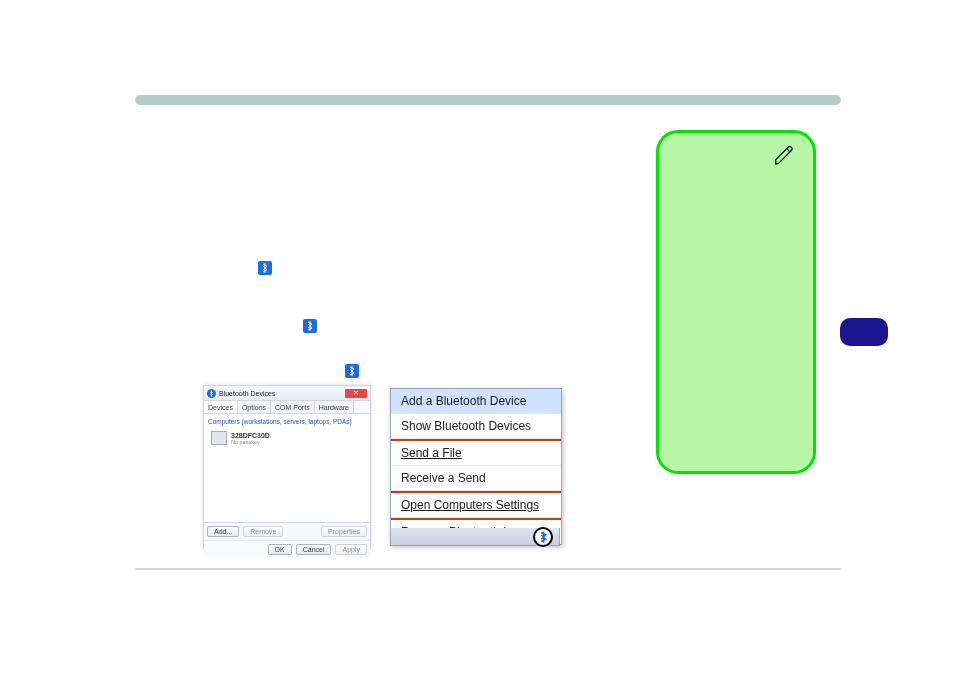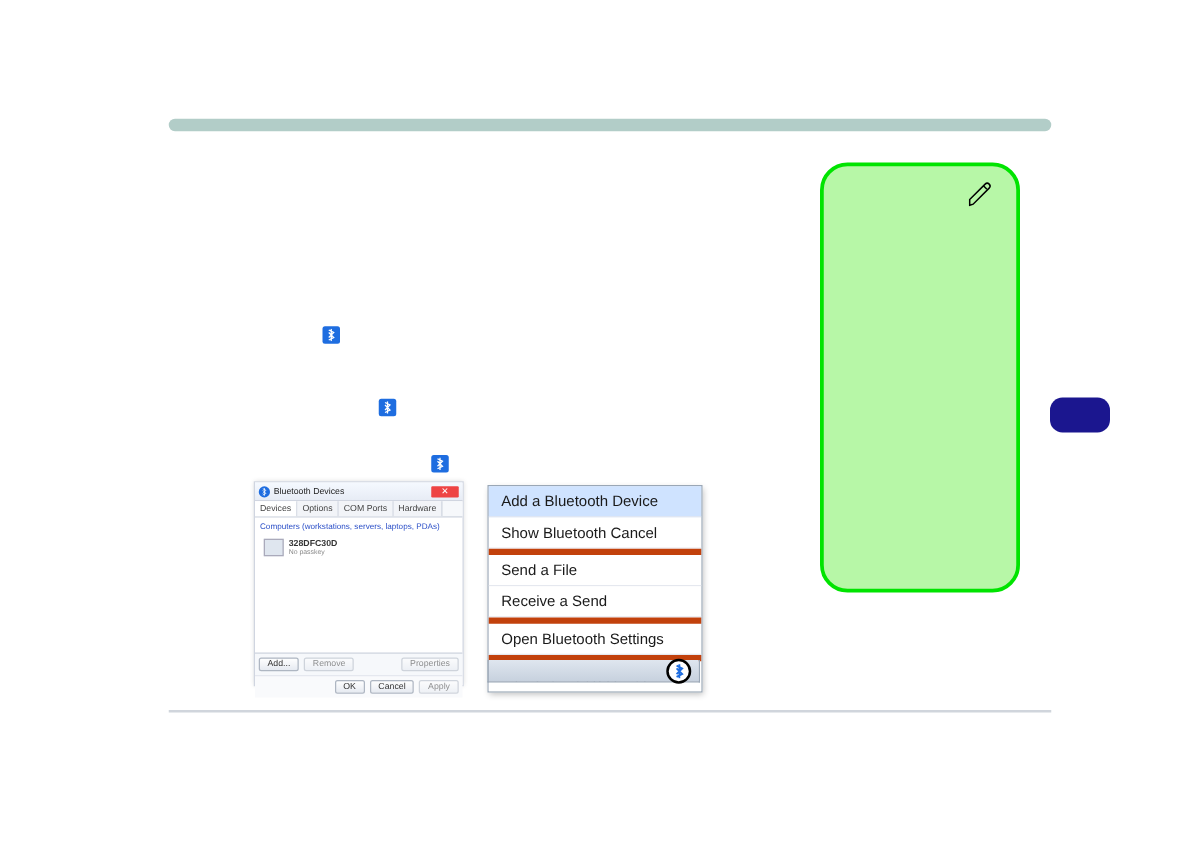--- a/index.html
+++ b/index.html
@@ -147,21 +147,21 @@
     color:#1a1a1a;
   }
   .ctx .item {
     padding:5px 10px;
     border-bottom:1px solid #e5e8ef;
     background:#fff;
   }
   .ctx .item.highlight {
     background:#cfe3ff;
   }
-  .ctx .sep-above { border-top:5px solid #c2410c; }
+  .ctx .sep-above { border-top:2px solid #c2410c;text-decoration:underline; }
   .ctx .last { border-bottom:none; }
 
   
   .tray {
     position:absolute;
     left:390px;
     top:528px;
     width:170px;
     height:18px;
     background:linear-gradient(#dfe6ef,#c7d1de);
@@ -277,24 +277,24 @@
   </div>
   <div class="dlg-okrow">
     <span class="btn">OK</span>
     <span class="btn">Cancel</span>
     <span class="btn" style="opacity:.55">Apply</span>
   </div>
 </div>
 
 <div class="ctx">
   <div class="item highlight">Add a Bluetooth Device</div>
-  <div class="item">Show Bluetooth Cancel</div>
+  <div class="item">Show Bluetooth Devices</div>
   <div class="item sep-above">Send a File</div>
   <div class="item">Receive a Send</div>
-  <div class="item sep-above">Open Bluetooth Settings</div>
+  <div class="item sep-above">Open Computers Settings</div>
   <div class="item sep-above last">Remove Bluetooth Icon</div>
 </div>
 <div class="tray">
   <div class="bt-circle">
     <svg width="9" height="12" viewBox="0 0 8 10">
         <path d="M2 1 L6 3 L2 7 M2 3 L6 7 L2 9 M4 0 L4 10" stroke="#1e6de0" stroke-width="1.3" fill="none"></path>
       </svg>
   </div>
 </div>
 

